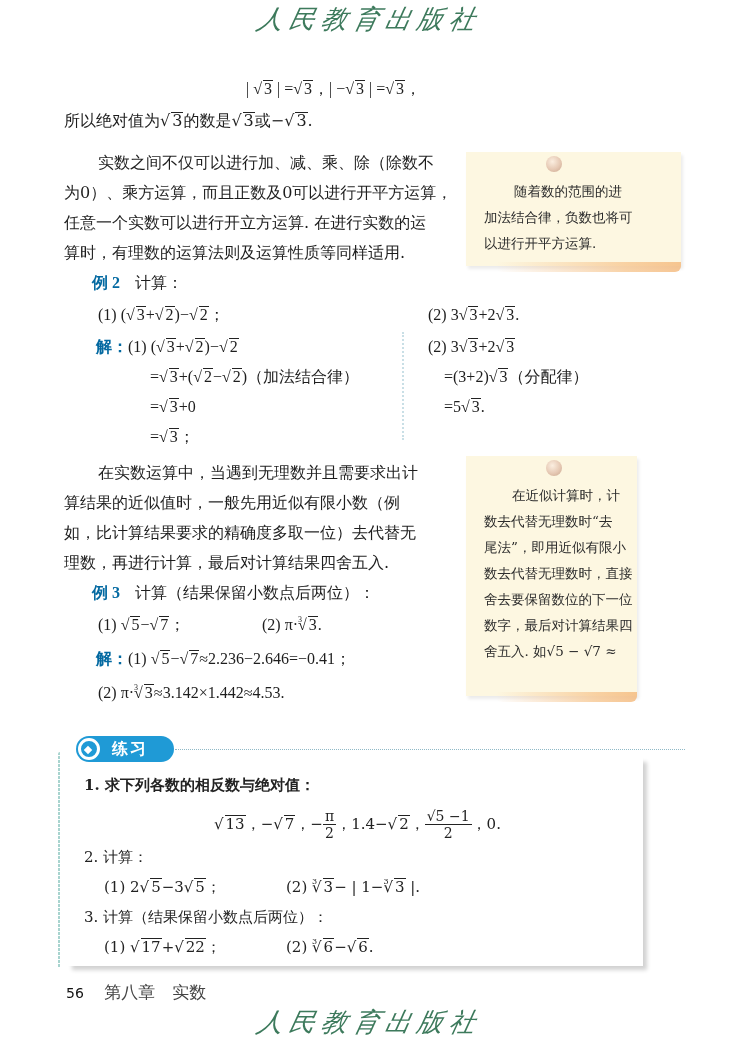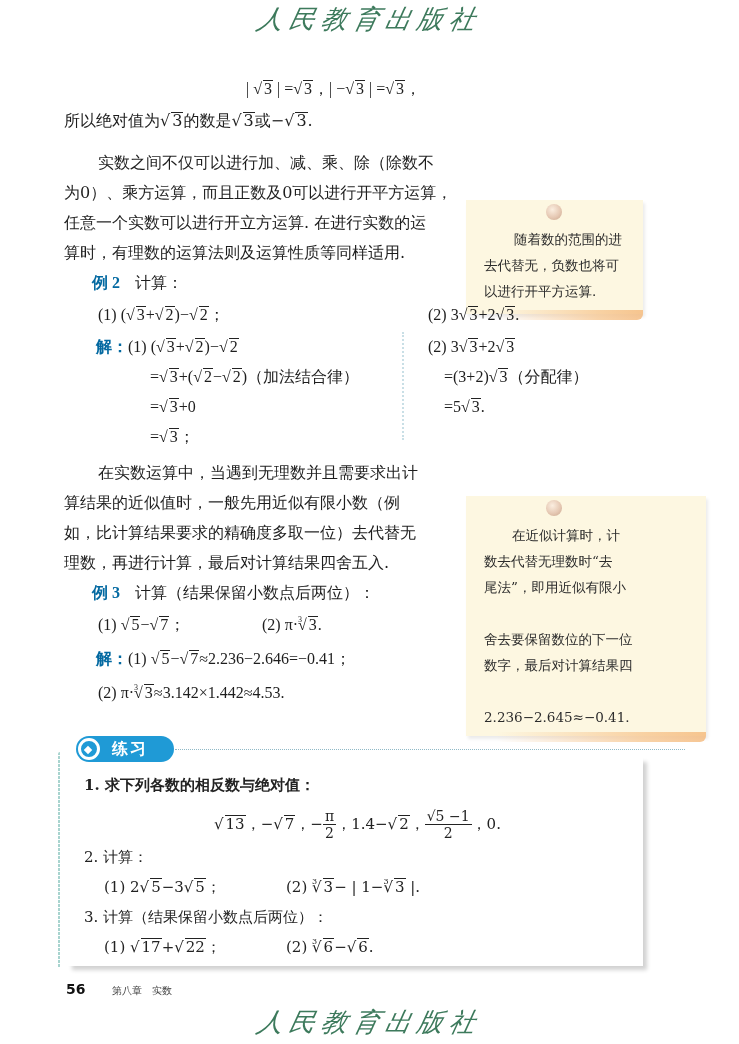--- a/index.html
+++ b/index.html
@@ -39,44 +39,44 @@
   .tab-icon::after { content: ""; position: absolute; left: 4px; top: 6px; width: 6px; height: 6px; background: #fff; transform: rotate(45deg); }
   .tab-label { position: absolute; left: 36px; top: 0; letter-spacing: 2px; }
 
   .ex-text { position: absolute; font-family: "DejaVu Serif", serif; font-size: 15px; line-height: 22px; white-space: nowrap; color: #222; }
 
   .frac { display: inline-block; vertical-align: middle; text-align: center; font-size: 14px; }
   .frac .num { display: block; border-bottom: 1px solid #222; padding: 0 2px; line-height: 16px; }
   .frac .den { display: block; line-height: 16px; }
 
   .footer { position: absolute; left: 66px; top: 981px; font-family: "DejaVu Sans", sans-serif; font-size: 14px; color: #333; white-space: nowrap; }
-  .footer .num { font-weight: bold; color: #111; margin-right: 22px; }
-  .footer .chap { font-family: Liberation Sans, sans-serif; font-size: 10px; color: #444; }
+  .footer .num { font-weight: normal; color: #111; margin-right: 16px; }
+  .footer .chap { font-family: Liberation Sans, sans-serif; font-size: 17px; color: #444; }
 </style>
 </head>
 <body>
 
 <div class="publisher top">人民教育出版社</div>
 
 <div class="line math" style="left:246px; top:78px;">
   | <span class="sqrt">√<span class="rad">3</span></span> | =<span class="sqrt">√<span class="rad">3</span></span>，| −<span class="sqrt">√<span class="rad">3</span></span> | =<span class="sqrt">√<span class="rad">3</span></span>，
 </div>
 <div class="line" style="left:64px; top:110px;">
   所以绝对值为<span class="sqrt">√<span class="rad">3</span></span>的数是<span class="sqrt">√<span class="rad">3</span></span>或−<span class="sqrt">√<span class="rad">3</span></span>.
 </div>
 
 <div class="line" style="left:98px; top:152px;">实数之间不仅可以进行加、减、乘、除（除数不</div>
 <div class="line" style="left:64px; top:182px;">为0）、乘方运算，而且正数及0可以进行开平方运算，</div>
 <div class="line" style="left:64px; top:212px;">任意一个实数可以进行开立方运算. 在进行实数的运</div>
 <div class="line" style="left:64px; top:242px;">算时，有理数的运算法则及运算性质等同样适用.</div>
 
-<div class="note" style="left:466px; top:152px; width:177px; height:114px;margin-top:48px;">
+<div class="note" style="left:466px; top:152px; width:215px; height:114px;">
   <div class="pin" style="left:80px; top:4px;"></div>
   <div class="note-text" style="left:48px; top:26px;">随着数的范围的进</div>
-  <div class="note-text" style="left:18px; top:52px;">去代替无，负数也将可</div>
+  <div class="note-text" style="left:18px; top:52px;">加法结合律，负数也将可</div>
   <div class="note-text" style="left:18px; top:78px;">以进行开平方运算.</div>
 </div>
 
 <div class="line" style="left:92px; top:272px;">
   <span class="label-blue">例 2</span>
   <span style="margin-left:10px;">计算：</span>
 </div>
 <div class="line math" style="left:98px; top:304px;">
   (1) (<span class="sqrt">√<span class="rad">3</span></span>+<span class="sqrt">√<span class="rad">2</span></span>)−<span class="sqrt">√<span class="rad">2</span></span>；
 </div>
@@ -107,28 +107,29 @@
 </div>
 <div class="line math" style="left:444px; top:396px;">
   =5<span class="sqrt">√<span class="rad">3</span></span>.
 </div>
 
 <div class="line" style="left:98px; top:462px;">在实数运算中，当遇到无理数并且需要求出计</div>
 <div class="line" style="left:64px; top:492px;">算结果的近似值时，一般先用近似有限小数（例</div>
 <div class="line" style="left:64px; top:522px;">如，比计算结果要求的精确度多取一位）去代替无</div>
 <div class="line" style="left:64px; top:552px;">理数，再进行计算，最后对计算结果四舍五入.</div>
 
-<div class="note" style="left:466px; top:496px; width:240px; height:240px;">
+<div class="note" style="left:466px; top:456px; width:171px; height:240px;">
   <div class="pin" style="left:80px; top:4px;"></div>
   <div class="note-text" style="left:46px; top:26px;">在近似计算时，计</div>
   <div class="note-text" style="left:18px; top:52px;">数去代替无理数时“去</div>
   <div class="note-text" style="left:18px; top:78px;">尾法”，即用近似有限小</div>
+  <div class="note-text" style="left:18px; top:104px;">数去代替无理数时，直接</div>
   <div class="note-text" style="left:18px; top:156px;">数字，最后对计算结果四</div>
   <div class="note-text" style="left:18px; top:130px;">舍去要保留数位的下一位</div>
-  <div class="note-text" style="left:18px; top:208px;">2.236−2.645≈−0.41.</div>
+  <div class="note-text" style="left:18px; top:182px;">舍五入. 如√5 − √7 ≈</div>
 </div>
 
 <div class="line" style="left:92px; top:582px;">
   <span class="label-blue">例 3</span>
   <span style="margin-left:10px;">计算（结果保留小数点后两位）：</span>
 </div>
 <div class="line math" style="left:98px; top:614px;">
   (1) <span class="sqrt">√<span class="rad">5</span></span>−<span class="sqrt">√<span class="rad">7</span></span>；
 </div>
 <div class="line math" style="left:262px; top:614px;">

